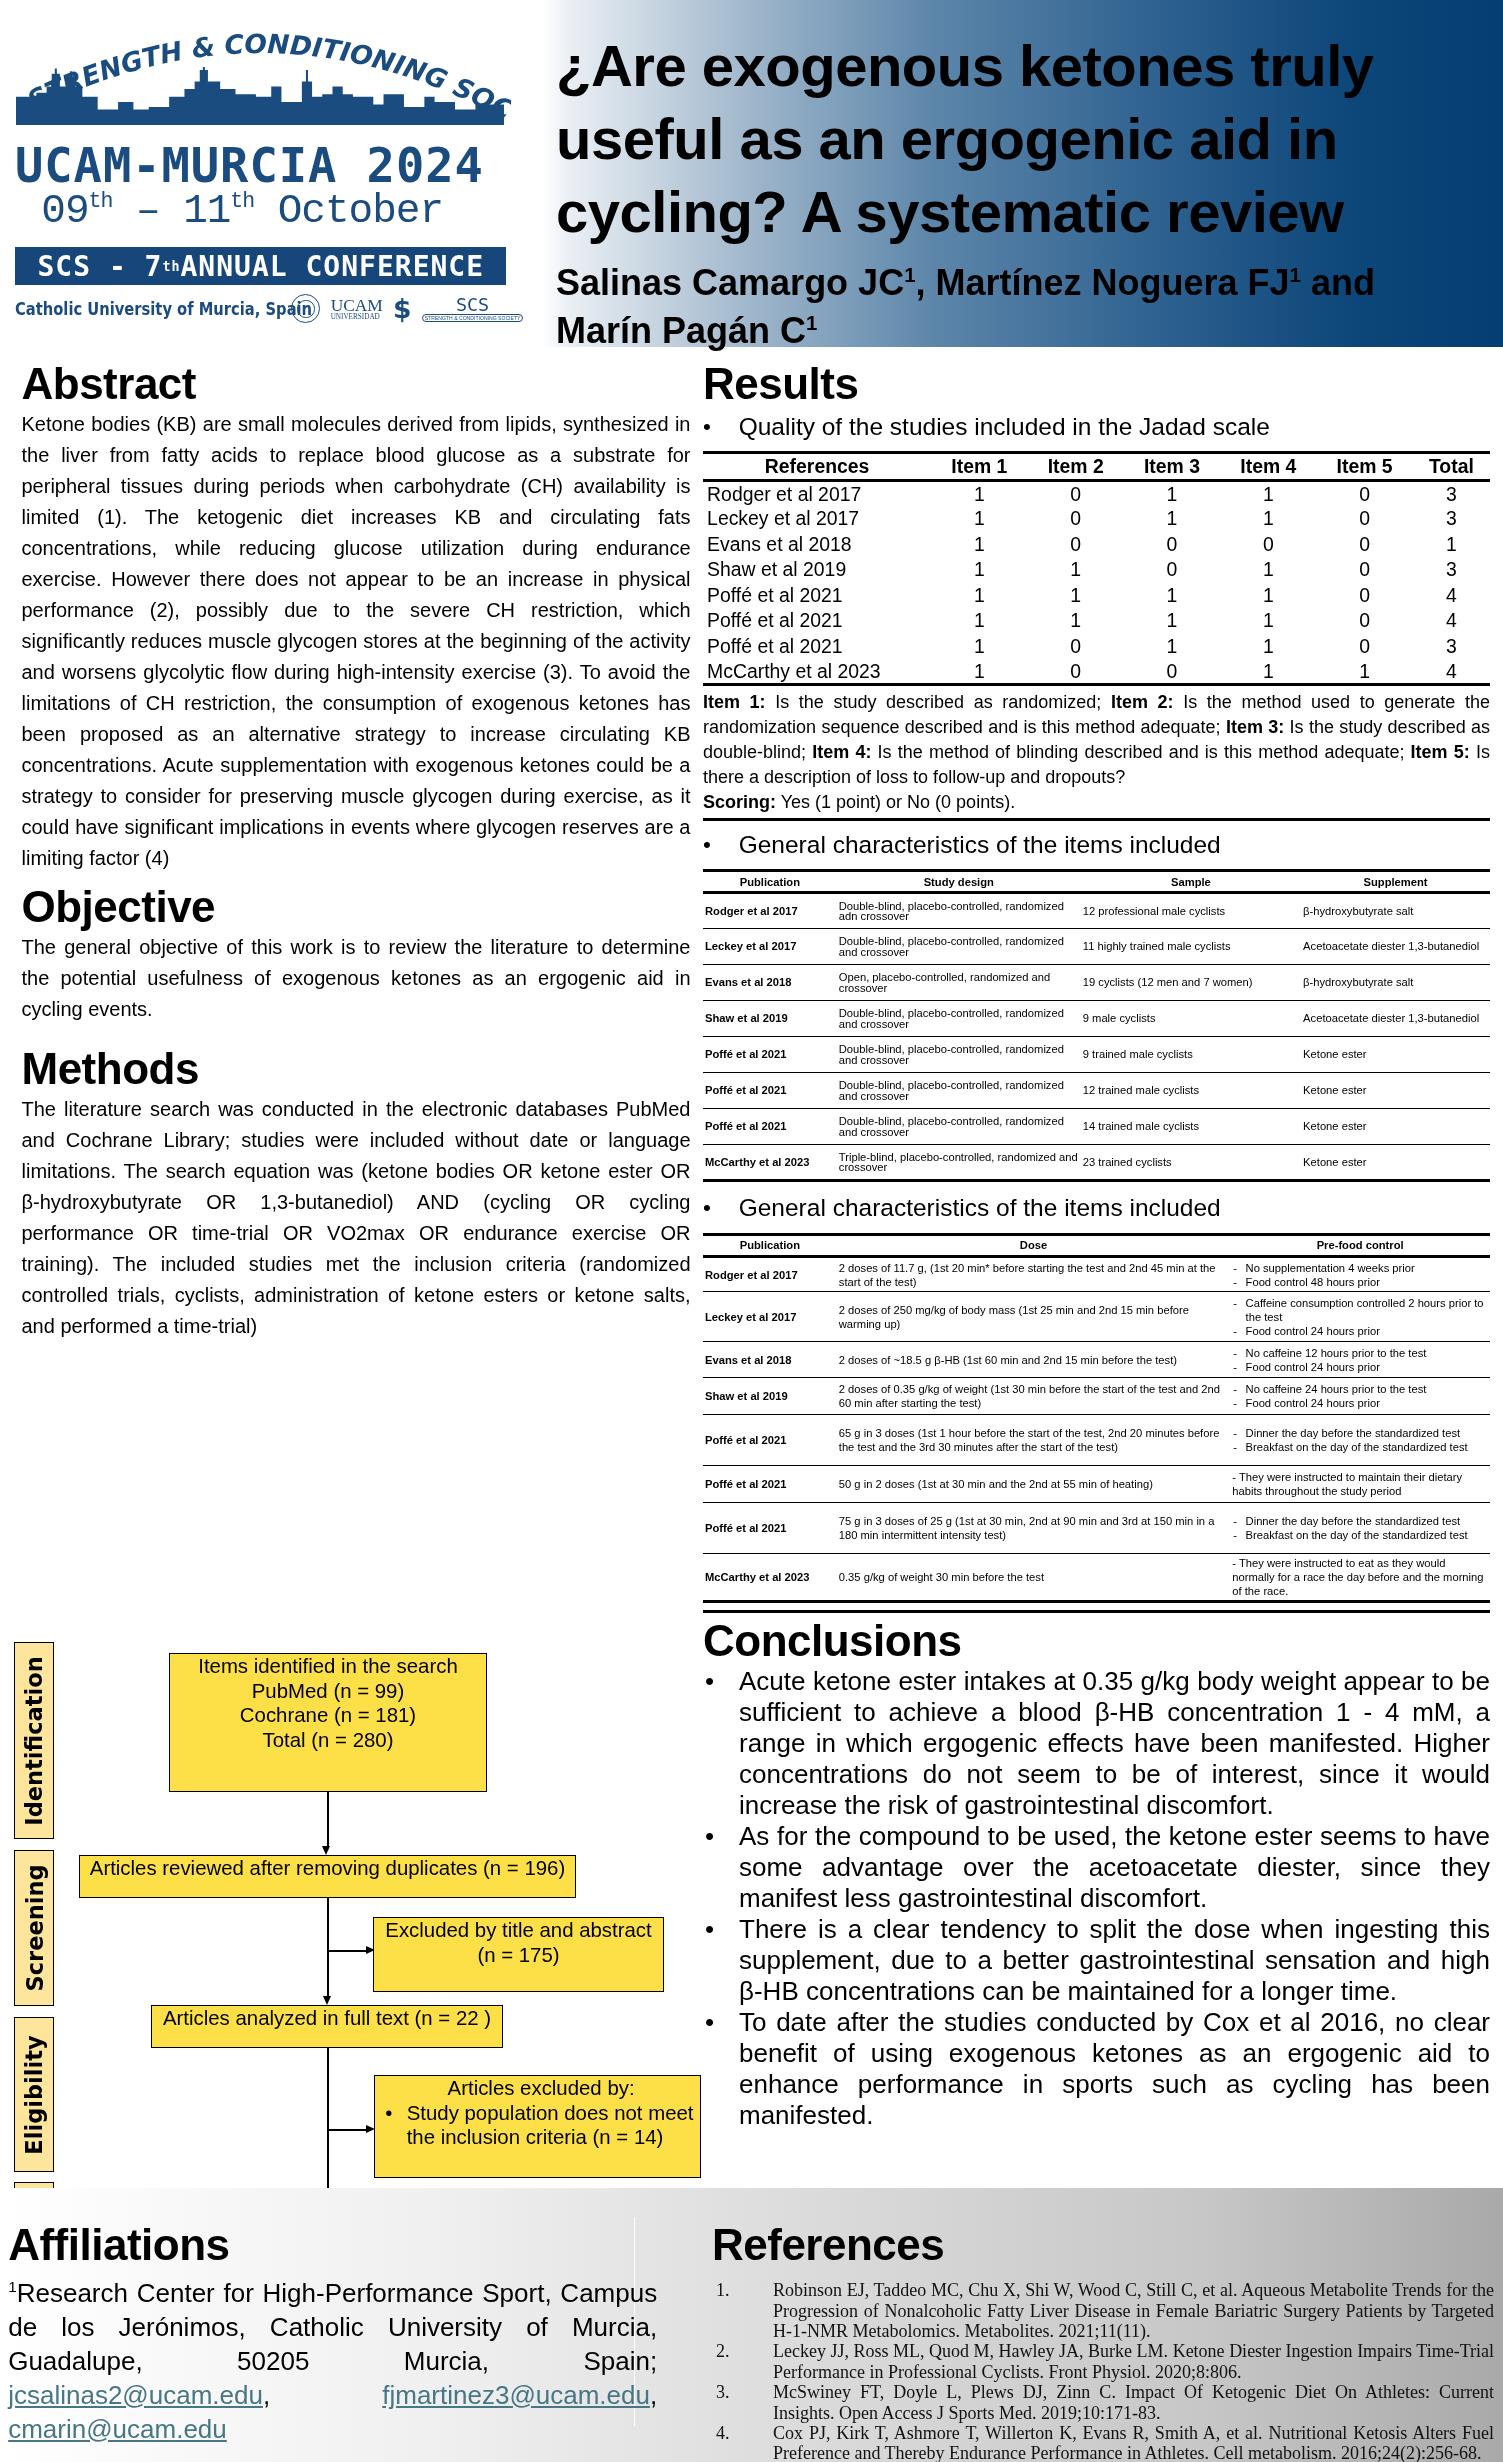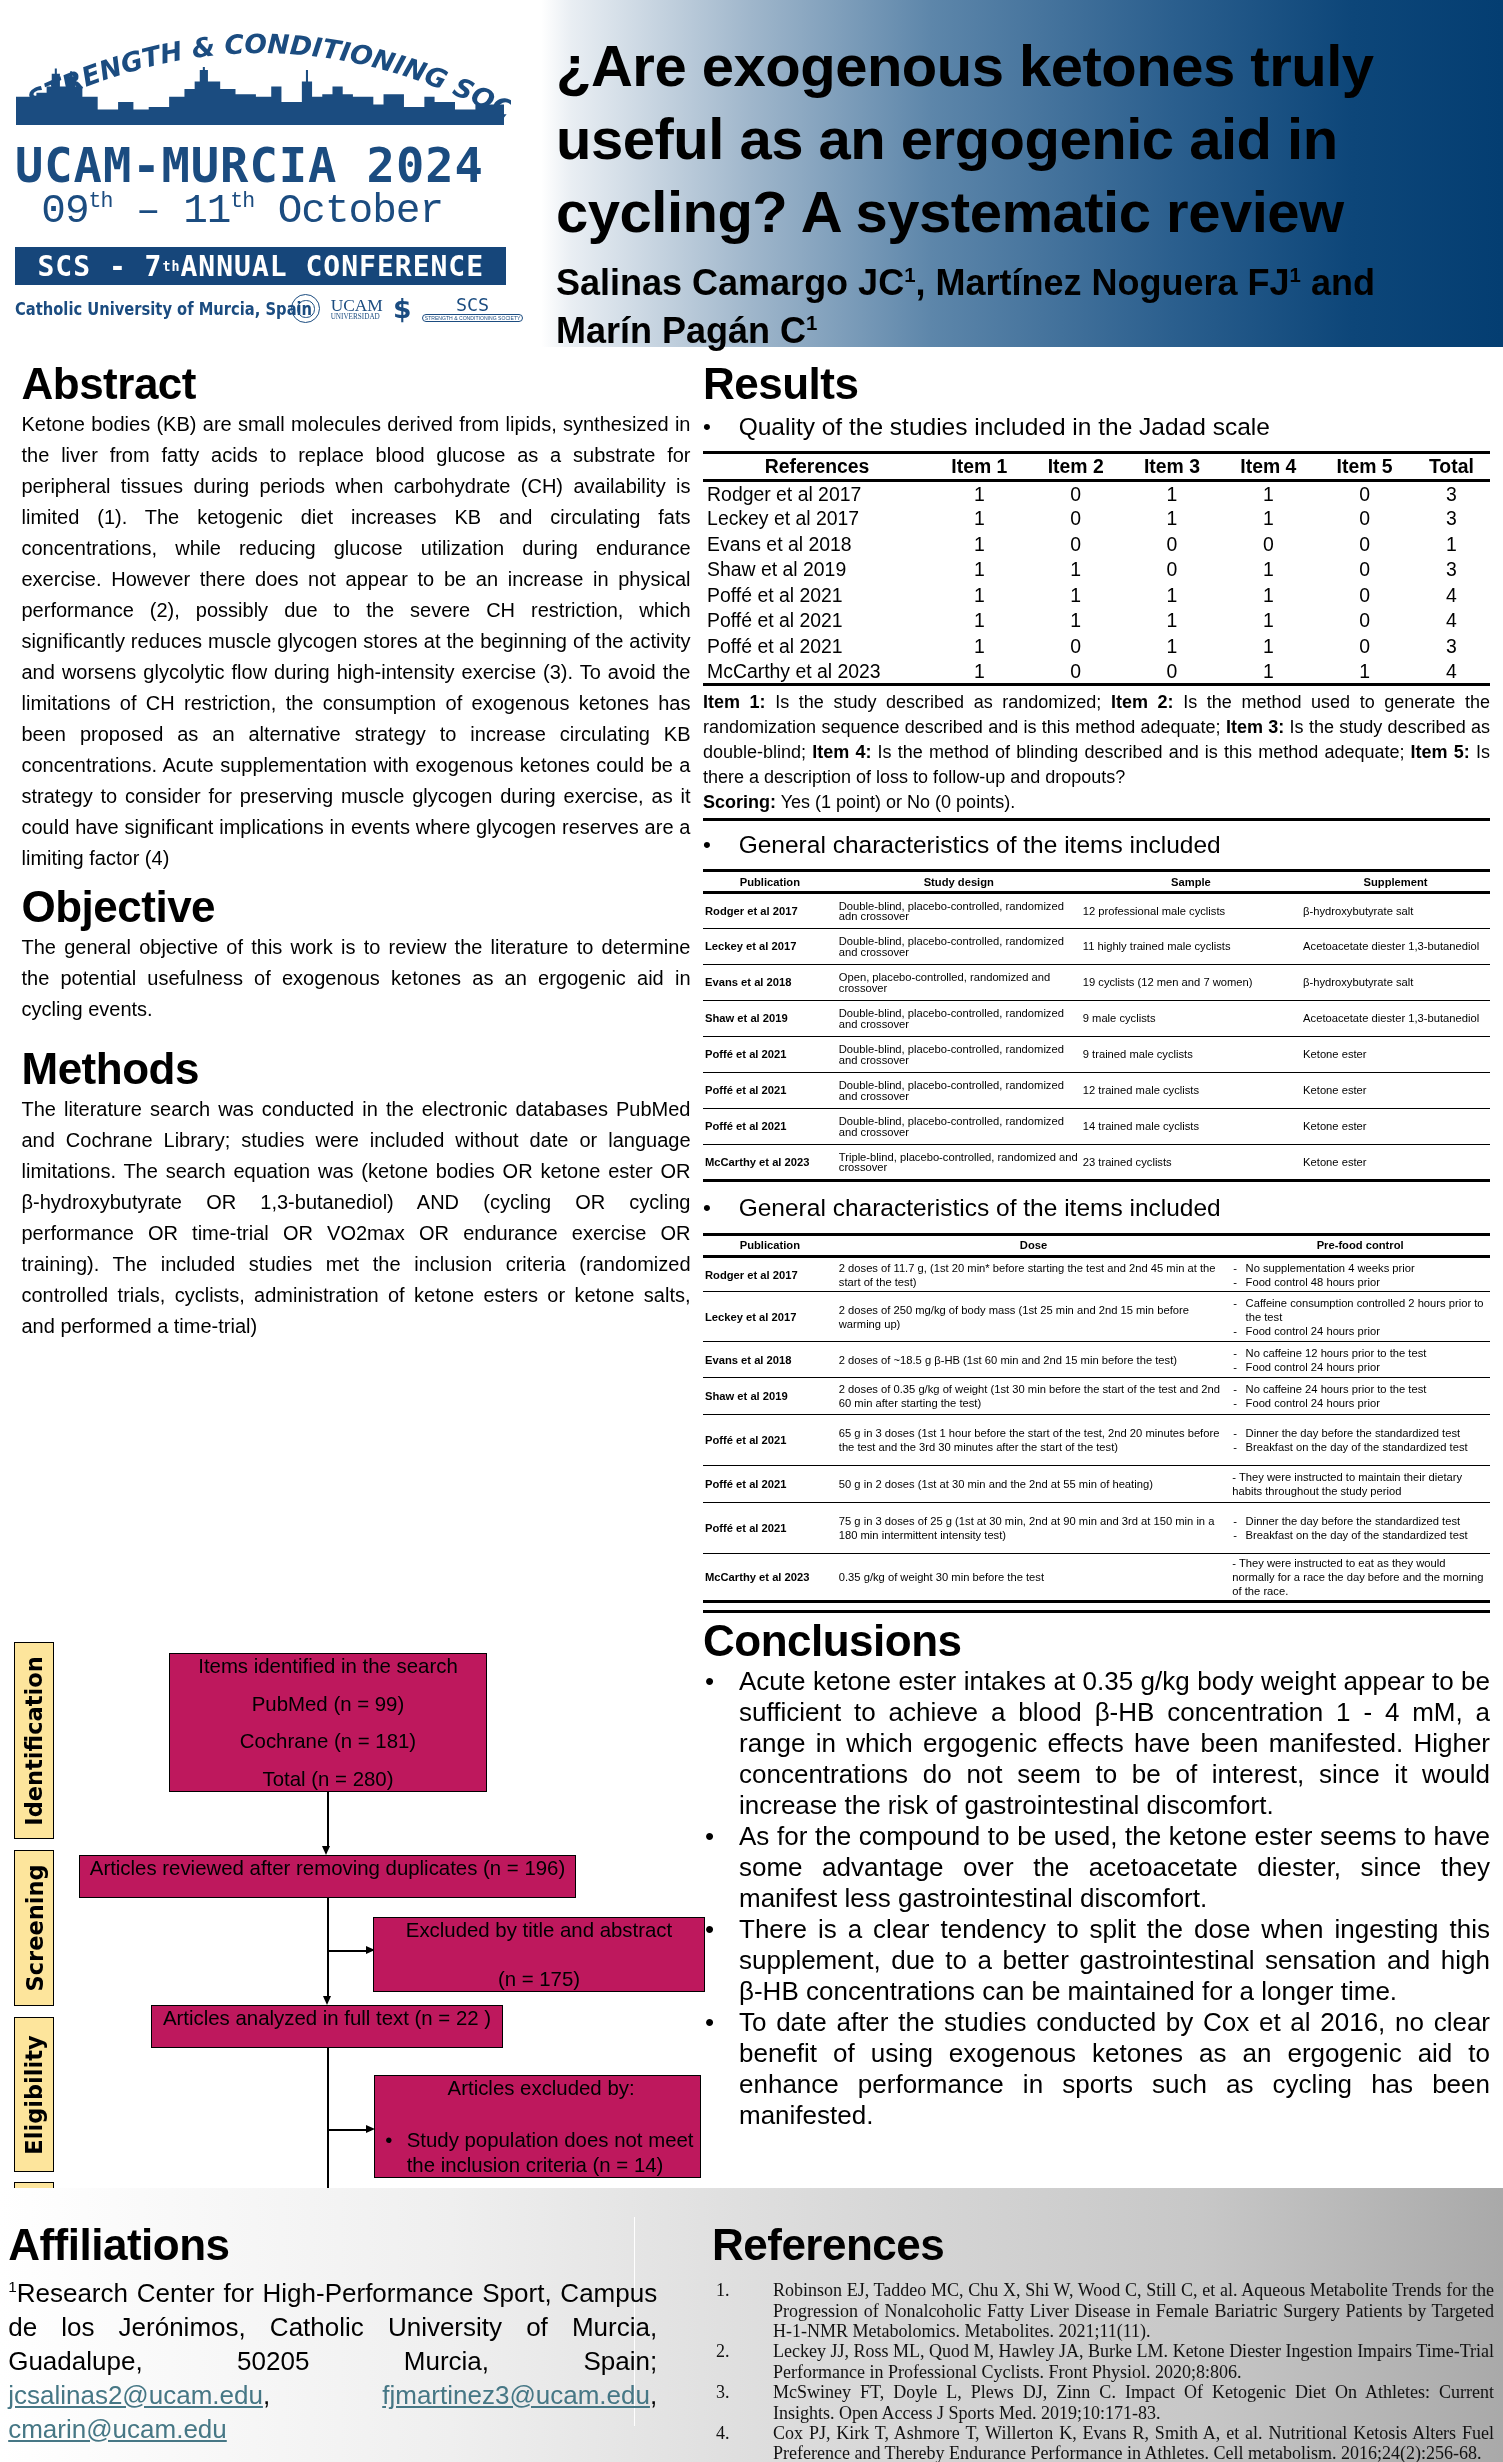--- a/index.html
+++ b/index.html
@@ -37,21 +37,21 @@
   .left { position: absolute; left: 21.5px; top: 358px; width: 669px; }
   .right { position: absolute; left: 703px; top: 358px; width: 787px; }
   h2 { font-weight: bold; font-size: 44px; line-height: 51px; letter-spacing: -0.5px; }
   .para { font-size: 20px; line-height: 31px; text-align: justify; }
   .sec-gap { margin-top: 7.2px; }
 
   
   .flow { position: absolute; left: 0; top: 1635px; width: 700px; height: 542px; }
   .phase { position: absolute; left: 14px; width: 40px; background: #fde59c; border: 1.5px solid #000; display: flex; align-items: center; justify-content: center; }
   .phase span { transform: rotate(-90deg); white-space: nowrap; font-weight: bold; font-size: 22.5px; font-family: "DejaVu Sans", sans-serif; }
-  .fbox { position: absolute; border: 1.5px solid #000; background: #be185d; font-size: 20.4px; line-height: 24.5px; text-align: center; display: flex; flex-direction: column; justify-content: space-between; }
+  .fbox { position: absolute; border: 1.5px solid #000; background: #fde047; font-size: 20.4px; line-height: 24.5px; text-align: center; display: flex; flex-direction: column; justify-content: flex-start; }
   .fbox .l { display: block; }
   .vline { position: absolute; width: 1.5px; background: #000; }
   .hline { position: absolute; height: 1.5px; background: #000; }
   .arrow-d { position: absolute; width: 0; height: 0; border-left: 4.6px solid transparent; border-right: 4.6px solid transparent; border-top: 9.2px solid #000; }
   .arrow-r { position: absolute; width: 0; height: 0; border-top: 4.6px solid transparent; border-bottom: 4.6px solid transparent; border-left: 9.2px solid #000; }
 
   
   .subhead { font-size: 24.5px; line-height: 31px; display: flex; gap: 20.4px; align-items: center; }
   .subhead .dot { font-size: 22.5px; width: 15.3px; }
   table { border-collapse: collapse; width: 100%; }
@@ -164,21 +164,21 @@
   <div class="vline" style="left:327px;top:157px;height:56px"></div>
   <div class="arrow-d" style="left:322px;top:211px"></div>
 
   <div class="fbox" style="left:79px;top:220px;width:497px;height:43px">
     <span class="l">Articles reviewed after removing duplicates (n = 196)</span>
   </div>
   <div class="vline" style="left:327px;top:263px;height:102px"></div>
   <div class="arrow-d" style="left:323px;top:361px"></div>
   <div class="hline" style="left:327px;top:315px;height:1.5px;width:43px"></div>
   <div class="arrow-r" style="left:366px;top:311px"></div>
-  <div class="fbox" style="left:373px;top:282px;width:332px;height:75px">
+  <div class="fbox" style="left:373px;top:282px;width:291px;height:75px">
     <span class="l">Excluded by title and abstract</span>
     <span class="l">(n = 175)</span>
   </div>
 
   <div class="fbox" style="left:151px;top:370px;width:352px;height:43px">
     <span class="l">Articles analyzed in full text (n = 22 )</span>
   </div>
   <div class="vline" style="left:327px;top:413px;height:159px"></div>
   <div class="arrow-d" style="left:322px;top:568px"></div>
   <div class="hline" style="left:327px;top:494px;width:44px"></div>

